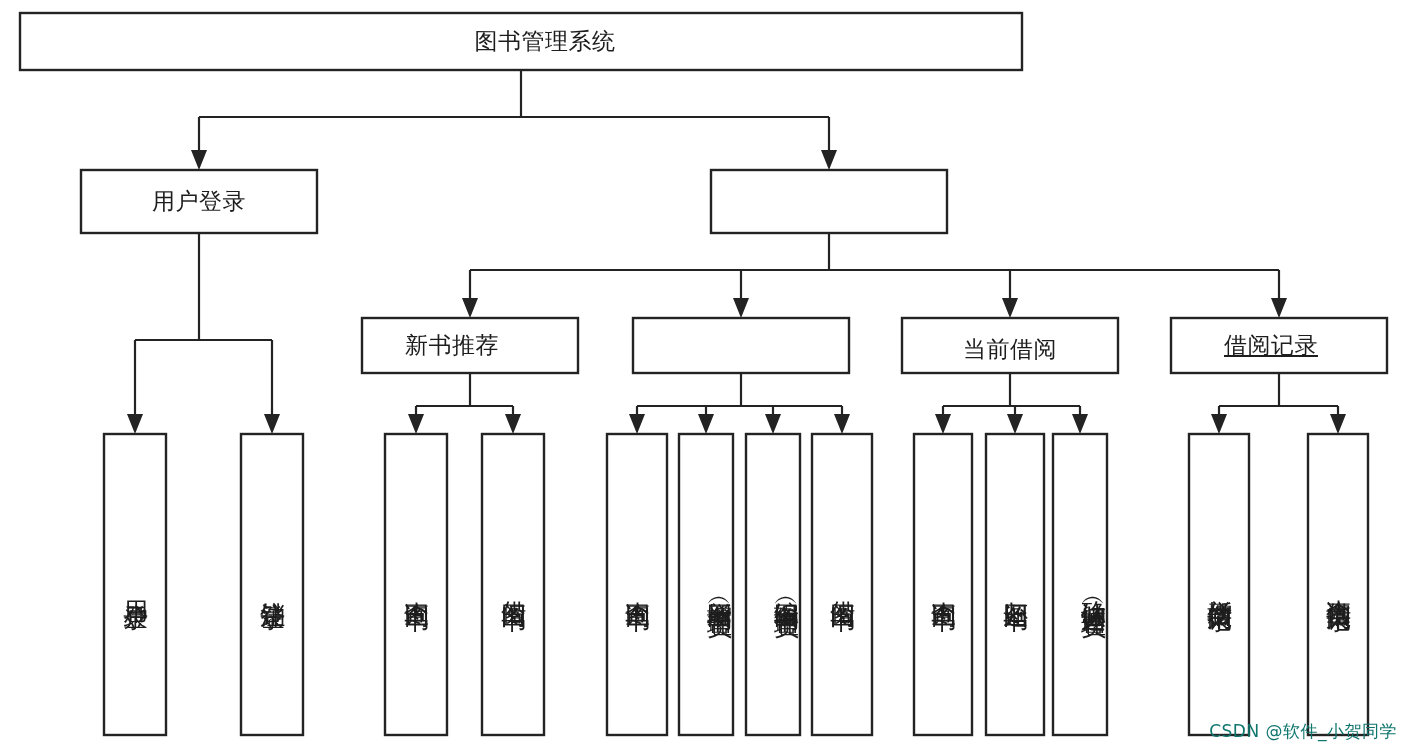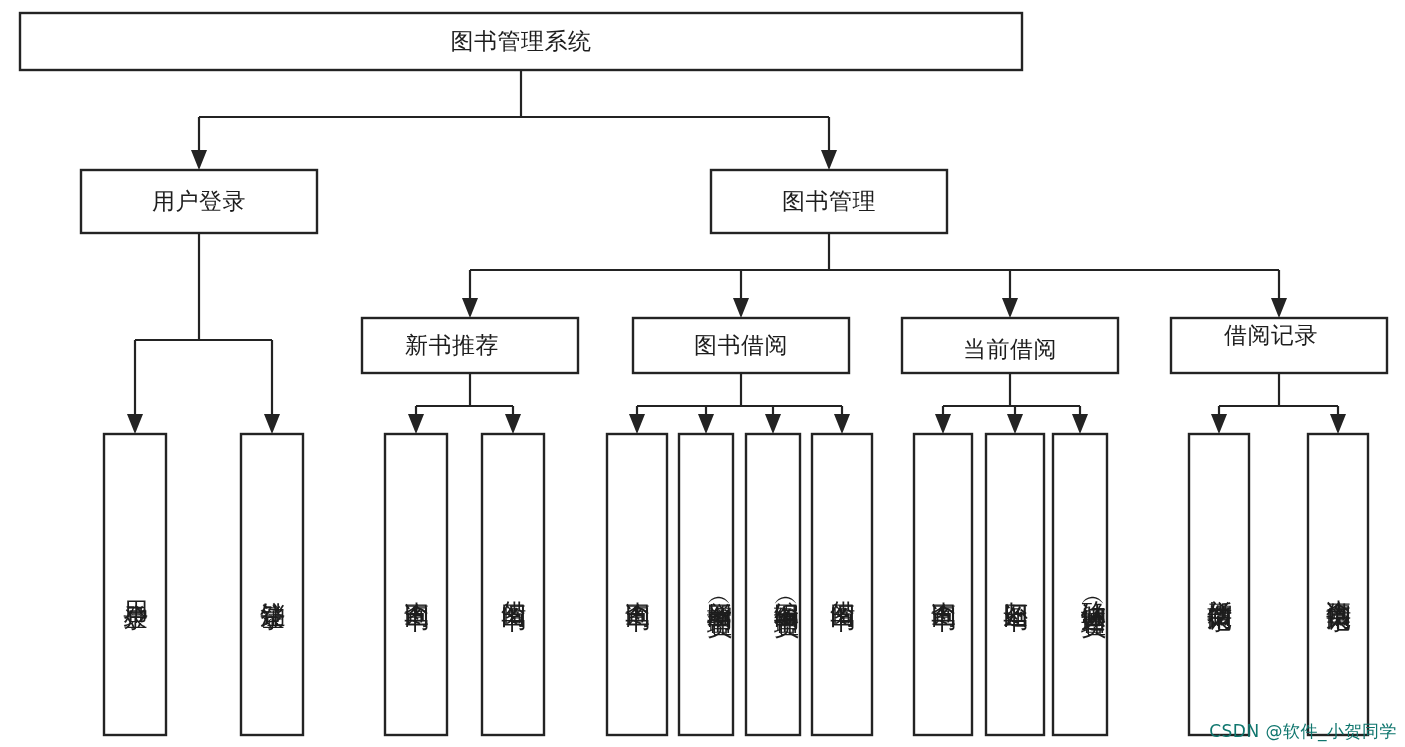--- a/index.html
+++ b/index.html
@@ -188,29 +188,27 @@
     <g>
       <path class="connector" d="M1279,373 L1279,406"></path>
       <path class="connector" d="M1219,406 L1338,406"></path>
       <path class="connector" d="M1219,406 L1219,416"></path>
       <path class="connector" d="M1338,406 L1338,416"></path>
       <polygon class="arrow-head" points="1211,414 1227,414 1219,434"></polygon>
       <polygon class="arrow-head" points="1330,414 1346,414 1338,434"></polygon>
     </g>
   </svg>
 
-  <div class="h-label" style="left:20px; top:13px; width:1002px; height:57px;">图书管理系统</div>
+  <div class="h-label" style="left:20px; top:13px; width:1002px; height:57px;padding-left:24px;">图书管理系统</div>
 
   <div class="h-label" style="left:81px; top:170px; width:236px; height:63px;">用户登录</div>
-  <div class="h-label" style="left:711px; top:170px; width:236px; height:63px;">图书管理</div>
 
   <div class="h-label" style="left:362px; top:318px; width:180px; height:55px;">新书推荐</div>
-  <div class="h-label" style="left:633px; top:318px; width:216px; height:55px;">图书借阅</div>
   <div class="h-label" style="left:902px; top:318px; width:216px; height:63px;">当前借阅</div>
-  <div class="h-label" style="left:1171px; top:308px; width:200px; height:55px;">借阅记录</div>
+  <div class="h-label" style="left:1171px; top:318px; width:200px; height:55px;text-decoration:underline;">借阅记录</div>
 
   <div class="v-label" style="left:104px; top:434px; width:62px; height:301px;">用户登录</div>
   <div class="v-label" style="left:241px; top:434px; width:62px; height:301px;">注销登录</div>
 
   <div class="v-label" style="left:385px; top:434px; width:62px; height:301px;">查询图书</div>
   <div class="v-label" style="left:482px; top:434px; width:62px; height:301px;">借阅图书</div>
 
   <div class="v-label" style="left:607px; top:434px; width:60px; height:301px;">查询图书</div>
   <div class="v-label" style="left:679px; top:434px; width:54px; height:301px; align-items:flex-start; padding-top:10px; box-sizing:border-box;">新增图书（管理员）</div>
   <div class="v-label" style="left:746px; top:434px; width:54px; height:301px; align-items:flex-start; padding-top:10px; box-sizing:border-box;">编辑图书（管理员）</div>

